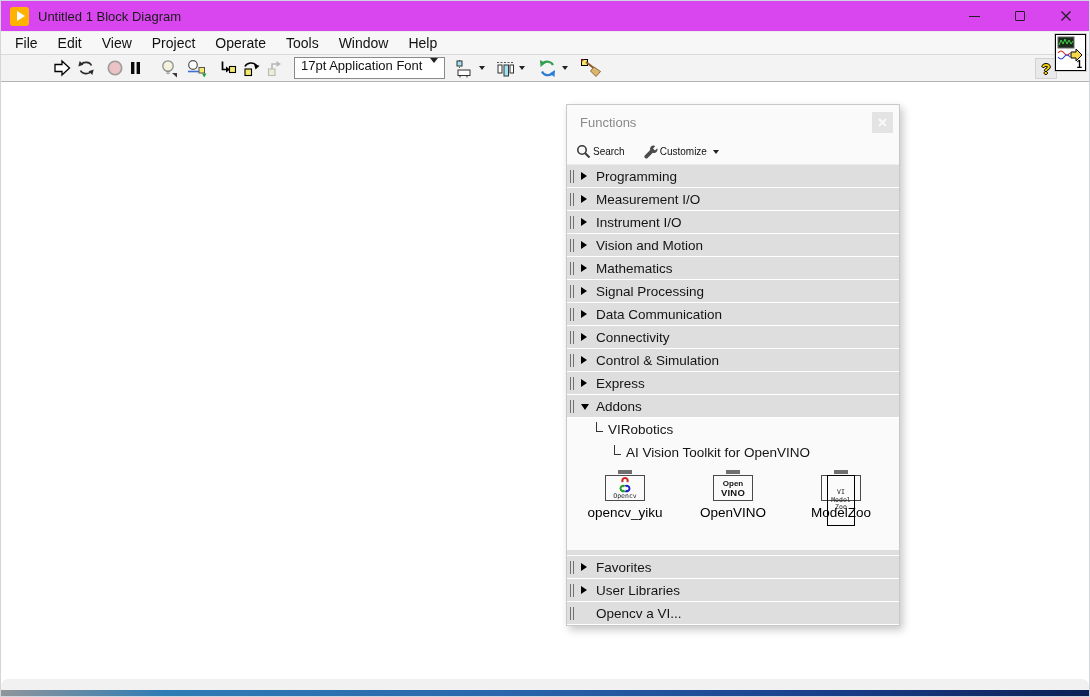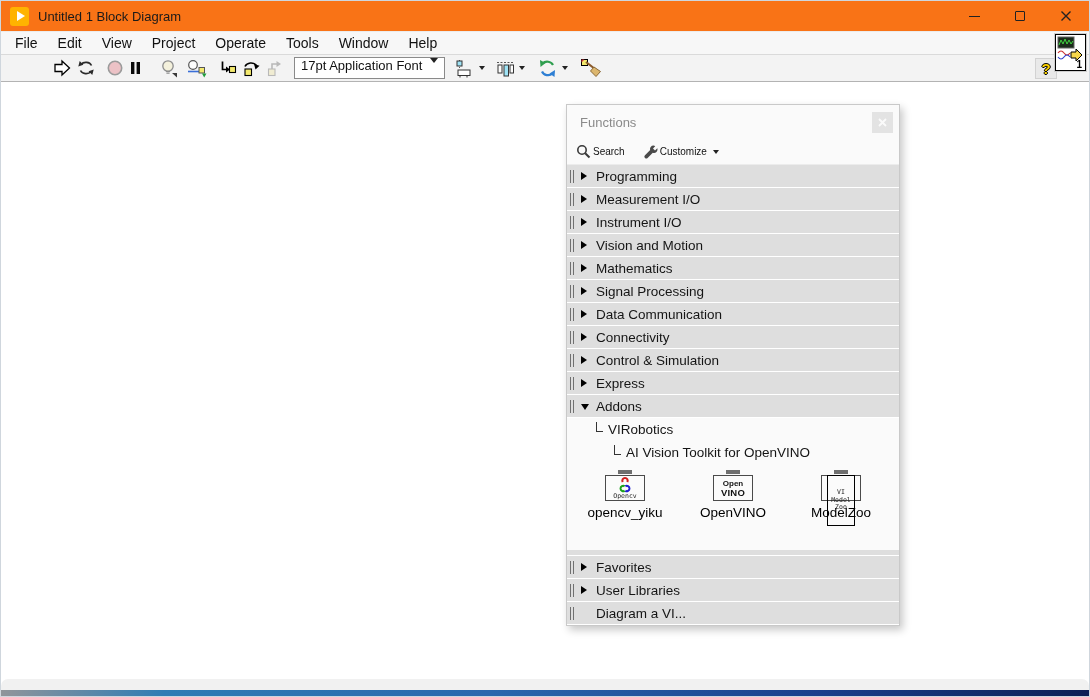--- a/index.html
+++ b/index.html
@@ -1,21 +1,21 @@
 <!DOCTYPE html>
 <html><head>
 <meta charset="utf-8">
 <style>
   * { margin:0; padding:0; box-sizing:border-box; }
   html,body { width:1090px; height:697px; overflow:hidden; }
   body { font-family:"Liberation Sans", sans-serif; background:#fff; position:relative; }
   .app { position:absolute; inset:0; background:#fff; border:1px solid #cfd6dd; }
 
   
-  .titlebar { position:absolute; left:0; top:0; right:0; height:30px; background:#f97316; display:flex; align-items:center; }
+  .titlebar { position:absolute; left:0; top:0; right:0; height:30px; background:#d946ef; display:flex; align-items:center; }
   .lv-icon { width:19px; height:19px; margin:0 9px 0 9px; background:#ffb300; border-radius:3px; position:relative; }
   .lv-icon::after { content:""; position:absolute; left:7px; top:4.5px; border-left:8px solid #fff; border-top:5px solid transparent; border-bottom:5px solid transparent; }
   .win-title { font-size:13px; color:#1a1a1a; }
   .win-controls { margin-left:auto; display:flex; height:100%; }
   .win-btn { width:46px; height:100%; display:flex; align-items:center; justify-content:center; }
   .min-glyph { width:11px; height:0; border-top:1.4px solid #222; display:block; }
   .max-glyph { width:10px; height:10px; border:1.4px solid #222; border-radius:1px; display:block; }
 
   
   .menubar { position:absolute; left:0; top:30px; right:0; height:23px; background:#f7f7f7; border-top:1px solid #ececec; display:flex; align-items:center; padding-left:4px; }
@@ -377,20 +377,20 @@
           <span class="lbl">Favorites</span>
         </div>
       <div class="prow">
           <span class="grip"></span>
           <span class="tri-right"></span>
           <span class="lbl">User Libraries</span>
         </div>
       <div class="prow">
           <span class="grip"></span>
           <span class="tri-spacer"></span>
-          <span class="lbl">Diagram a VI...</span>
+          <span class="lbl">Opencv a VI...</span>
         </div>
     </div>
   </div>
 
   <div class="taskbar-strip"></div>
   <div class="bottom-line"></div>
 </div>
 
 </body></html>

